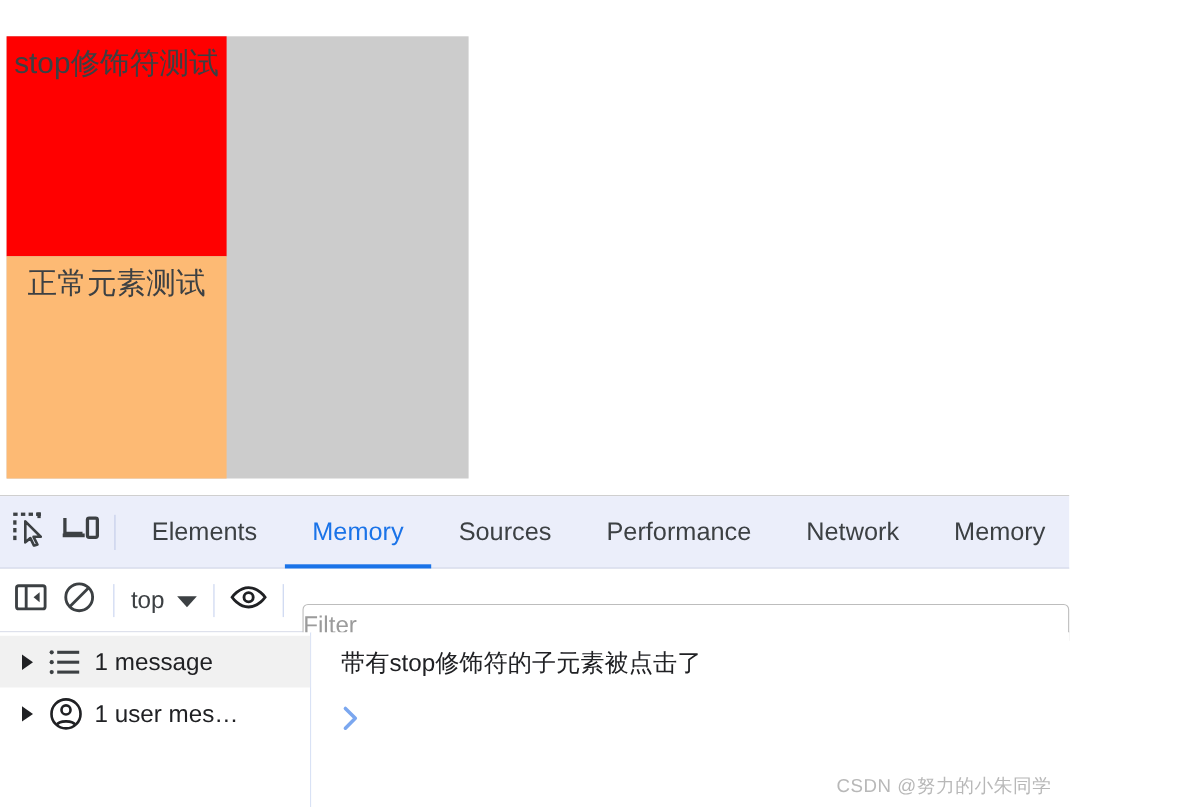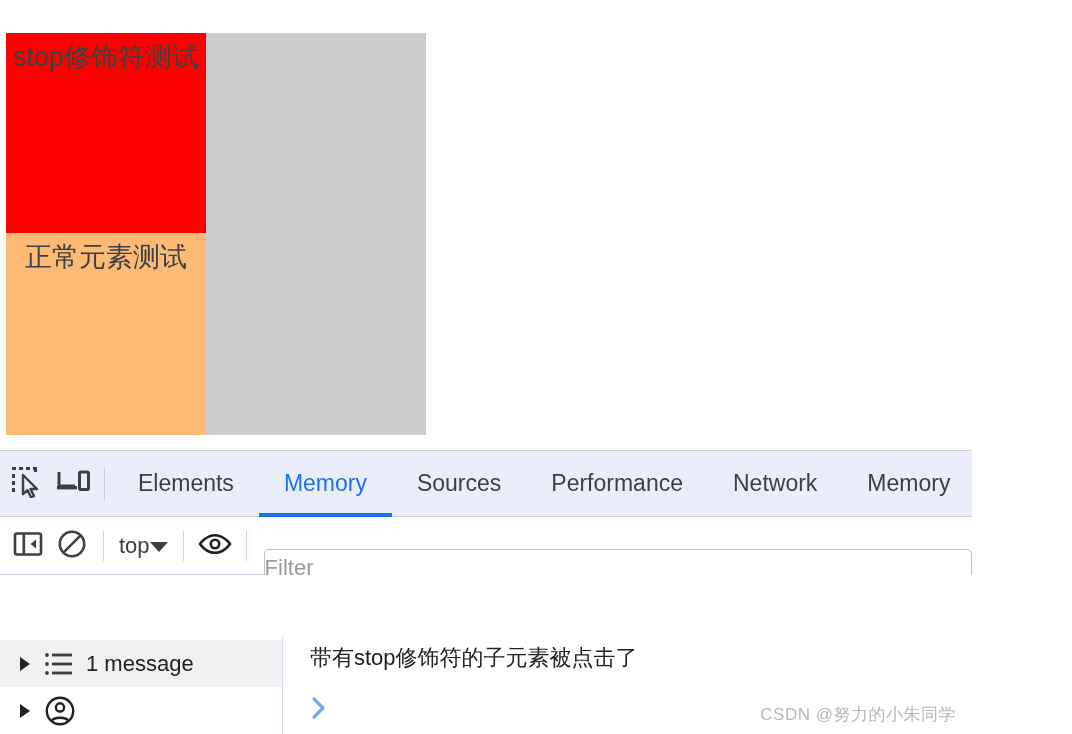--- a/index.html
+++ b/index.html
@@ -93,21 +93,21 @@
     display:flex; align-items:center;
   }
   #console-toolbar .vdiv { background:#c8d3ef; height:30px; margin:0 9px; }
   .ct-icon-btn {
     width:44px; height:44px;
     display:flex; align-items:center; justify-content:center;
     flex:0 0 auto;
   }
   .ct-icon-btn:first-child { margin-left:6px; }
   #context-select {
-    display:flex; align-items:center; 
+    display:flex; align-items:center; gap:11px;
     padding:0 6px;
     font-size:22px; color:#3c4043;
     flex:0 0 auto;
   }
   #filter-input {
     flex:1 1 auto;
     height:38px;
     margin-left:8px;
     border:1px solid #bdbdbd;
     border-radius:5px;
@@ -118,21 +118,20 @@
     min-width:0;
     margin-top:44px;
   }
 
   
   #console-body {
     position:relative;
     height:159px;
     display:flex;
     background:#ffffff;
-    align-items:flex-end;
   }
   #console-sidebar {
     width:283px; flex:0 0 auto;
     border-right:1px solid #d0dbf3;
     background:#ffffff;
     padding-top:3px;
   }
   .sb-row {
     height:47px;
     display:flex; align-items:center;
@@ -314,20 +313,21 @@
               <path d="M2 1 L12 8 L2 15 Z" fill="#202124"></path>
             </svg>
         </span>
         <span class="sb-icon">
           <svg width="32" height="32" viewBox="0 0 32 32">
             <circle cx="16" cy="16" r="13.2" fill="none" stroke="#202124" stroke-width="2.4"></circle>
             <circle cx="16" cy="12.4" r="4.1" fill="none" stroke="#202124" stroke-width="2.4"></circle>
             <path d="M7.6 26.2 C9.4 21.6 22.6 21.6 24.4 26.2" fill="none" stroke="#202124" stroke-width="2.4"></path>
           </svg>
         </span>
+        <span class="sb-label">1 user mes…</span>
       </div>
 
     </div>
 
     <div id="console-messages">
       <div id="msg-row">带有stop修饰符的子元素被点击了</div>
       <div id="prompt-row">
         <span>
           <svg width="20" height="26" viewBox="0 0 20 26">
             <path d="M5 4 L14 13 L5 22" fill="none" stroke="#7ba7ef" stroke-width="3.2" stroke-linecap="round" stroke-linejoin="round"></path>

